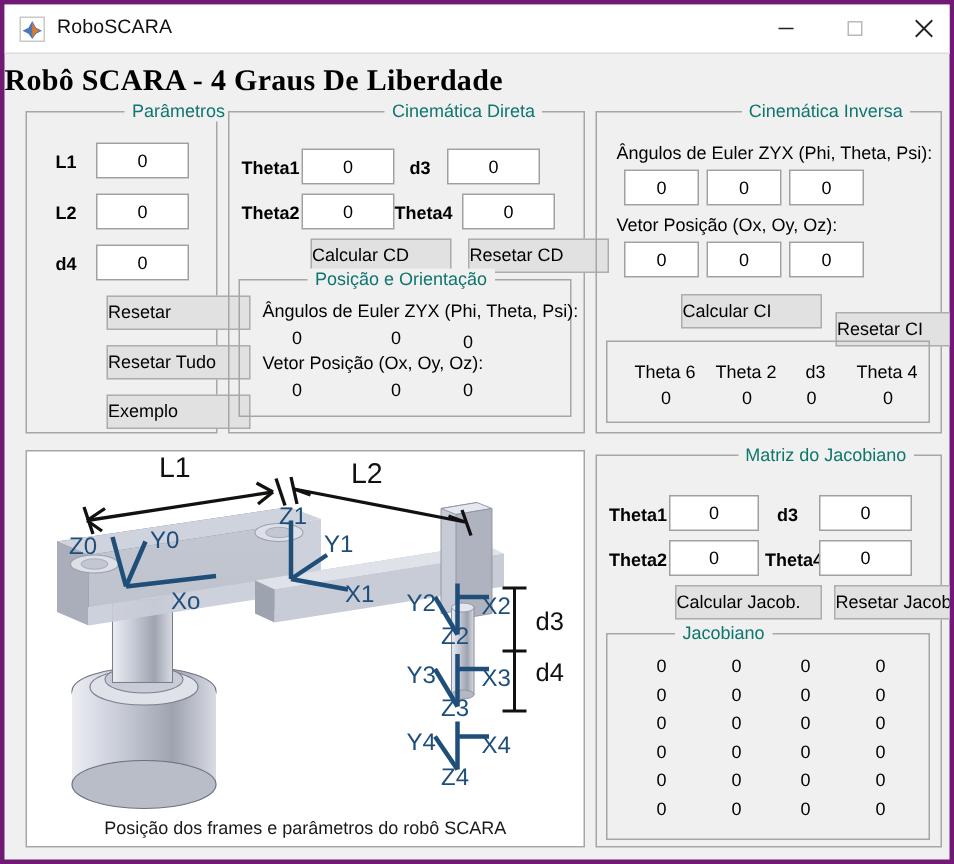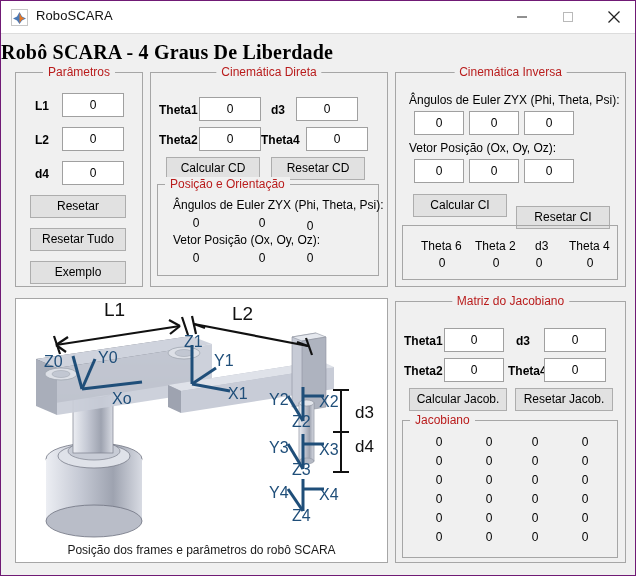--- a/index.html
+++ b/index.html
@@ -11,21 +11,21 @@
     width: 636px;
     height: 576px;
     font-family: "Liberation Sans", sans-serif;
     overflow: hidden;
   }
   #app {
     position: relative;
     width: 636px;
     height: 576px;
     background: #f0f0f0;
-    border: 1px solid #701a75;
+    border: 3px solid #701a75;
     box-sizing: border-box;
     overflow: hidden;
   }
   
   .titlebar {
     position: absolute;
     left: 0; top: 0;
     width: 636px;
     height: 33px;
     background: #ffffff;
@@ -78,22 +78,23 @@
     border: 1px solid #a6a6a6;
     background: transparent;
     box-sizing: border-box;
   }
   .panel > .ptitle {
     position: absolute;
     top: -8px;
     background: #f0f0f0;
     padding: 0 5px;
     font-size: 12px;
-    color: #b91c1c;
+    color: #0f766e;
     white-space: nowrap;
+    margin-left: 38px;
   }
   .ptitle.center { left: 50%; transform: translateX(-50%); }
   .ptitle.left   { left: 7px; }
 
   .lbl {
     position: absolute;
     font-size: 12px;
     color: #000000;
     white-space: nowrap;
   }
@@ -113,26 +114,27 @@
     white-space: nowrap;
   }
 
   .btn {
     position: absolute;
     background: #e1e1e1;
     border: 1px solid #adadad;
     box-sizing: border-box;
     font-size: 12px;
     color: #000000;
-    text-align: center;
+    text-align: left;
     height: 23px;
     line-height: 21px;
     white-space: nowrap;
     cursor: default;
     font-family: "Liberation Sans", sans-serif;
+    margin-left: 39px;
   }
 
   .val {
     position: absolute;
     font-size: 12px;
     color: #000000;
     text-align: center;
     white-space: nowrap;
   }
 

